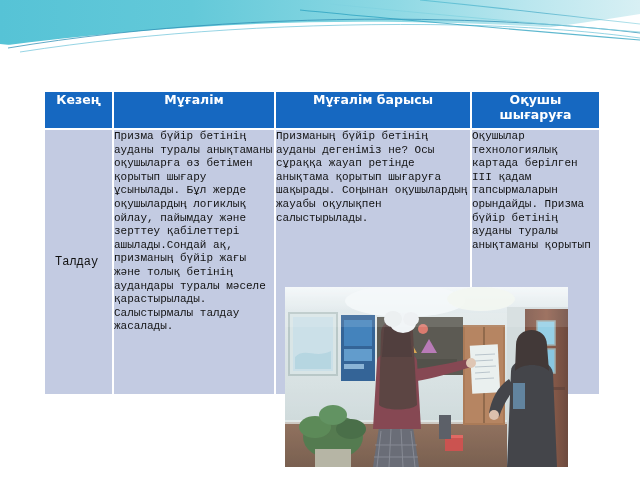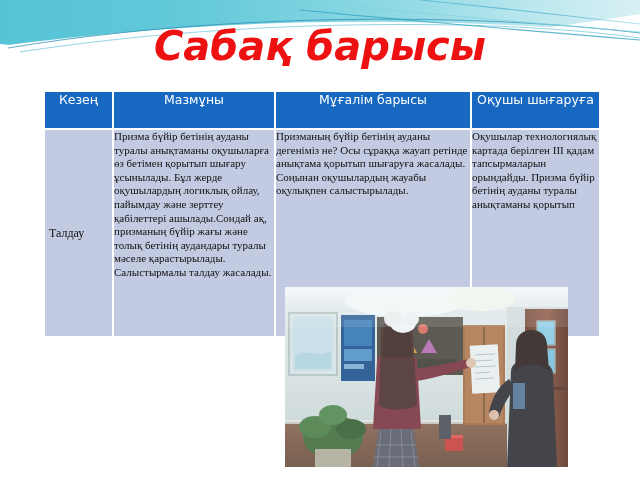--- a/index.html
+++ b/index.html
@@ -70,40 +70,40 @@
   .lesson-table td {
     padding: 0;
     margin: 0;
     vertical-align: top;
     border: 0;
   }
   .hdr-cell {
     background: #1668c1;
     color: #ffffff;
     font-size: 12.5px;
-    font-weight: normal;
+    font-weight: bold;
     line-height: 15px;
     padding: 5px 6px 6px 7px;
     height: 36px;
     vertical-align: top;
     font-family: "DejaVu Sans", sans-serif;
   }
   .body-cell {
     background: #c3cbe2;
     color: #111111;
     font-size: 11px;
     line-height: 13.6px;
     padding: 6px 7px 8px 7px;
     vertical-align: top;
-    font-family: Liberation Serif, serif;
-    height: 206px;
+    font-family: Liberation Mono, monospace;
+    height: 264px;
   }
   .body-cell.stage {
     vertical-align: middle;
-    padding-left: 4px;
+    padding-left: 10px;
     font-size: 12px;
     line-height: 15px;
   }
   .col-1 { width: 67px; }
   .col-2 { width: 160px; }
   .col-3 { width: 194px; }
   .col-4 { width: 127px; }
 
   
   .photo {
@@ -145,42 +145,41 @@
       <path d="M0,46 C120,30 260,20 400,22 C500,23 580,28 640,36 L640,62 L0,62 Z" fill="#ffffff"></path>
 
       <path d="M8,48 C140,26 300,16 450,20 C530,22 590,27 640,33" fill="none" stroke="#2f8fb5" stroke-width="0.9" opacity="0.85"></path>
       <path d="M20,52 C150,32 300,22 460,25 C540,27 596,32 640,38" fill="none" stroke="#59bcd4" stroke-width="0.8" opacity="0.8"></path>
       <path d="M300,10 C400,20 520,30 640,40" fill="none" stroke="#2aa0bf" stroke-width="1.1" opacity="0.75"></path>
       <path d="M330,4 C430,14 540,24 640,32" fill="none" stroke="#7fd2e0" stroke-width="1.0" opacity="0.7"></path>
       <path d="M420,0 C500,8 570,16 640,24" fill="none" stroke="url(#wg2)" stroke-width="1.2" opacity="0.6"></path>
     </svg>
   </div>
 
-  <div class="title">Сабақ барысы</div>
 
   <table class="lesson-table">
     <colgroup>
       <col class="col-1">
         <col class="col-2">
         <col class="col-3">
         <col class="col-4">
     </colgroup>
     <thead>
       <tr>
         <th class="hdr-cell">Кезең</th>
-        <th class="hdr-cell">Мазмұны</th>
+        <th class="hdr-cell">Мұғалім</th>
         <th class="hdr-cell">Мұғалім барысы</th>
         <th class="hdr-cell">Оқушы шығаруға</th>
       </tr>
     </thead>
     <tbody>
       <tr>
         <td class="body-cell stage">Талдау</td>
         <td class="body-cell">Призма бүйір бетінің ауданы туралы анықтаманы оқушыларға өз бетімен қорытып шығару ұсынылады. Бұл жерде оқушылардың логиклық ойлау, пайымдау және зерттеу қабілеттері ашылады.Сондай ақ, призманың бүйір жағы және толық бетінің аудандары туралы мәселе қарастырылады. Салыстырмалы талдау жасалады.</td>
-        <td class="body-cell">Призманың бүйір бетінің ауданы дегеніміз не? Осы сұраққа жауап ретінде анықтама қорытып шығаруға жасалады. Соңынан оқушылардың жауабы оқулықпен салыстырылады.</td>
+        <td class="body-cell">Призманың бүйір бетінің ауданы дегеніміз не? Осы сұраққа жауап ретінде анықтама қорытып шығаруға шақырады. Соңынан оқушылардың жауабы оқулықпен салыстырылады.</td>
         <td class="body-cell">Оқушылар технологиялық картада берілген III қадам тапсырмаларын орындайды. Призма бүйір бетінің ауданы туралы анықтаманы қорытып</td>
       </tr>
     </tbody>
   </table>
 
   <div class="photo">
     <svg width="283" height="180" viewBox="0 0 283 180" xmlns="http://www.w3.org/2000/svg" aria-hidden="true">
       <defs>
         <linearGradient id="wallg" x1="0" y1="0" x2="0" y2="1">
           <stop offset="0" stop-color="#eef1f0"></stop>

